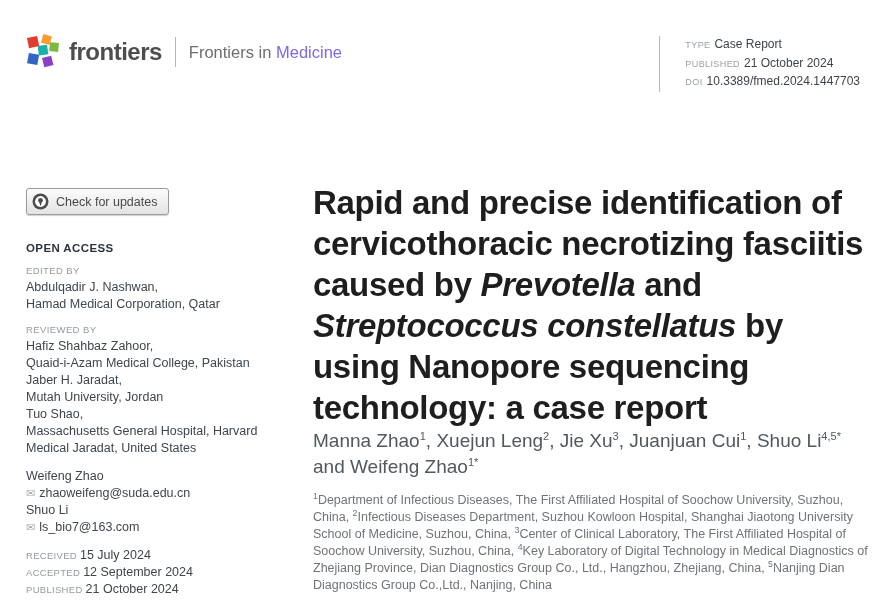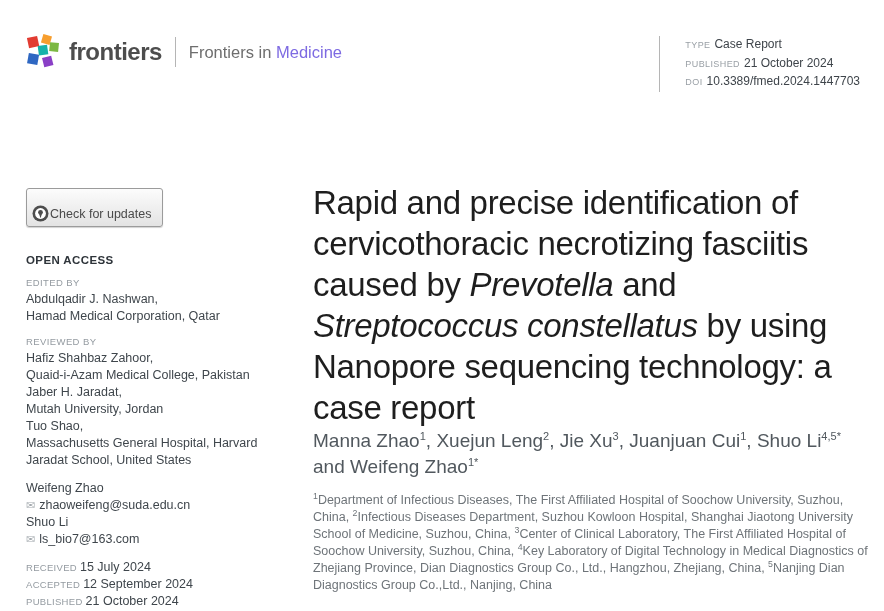--- a/index.html
+++ b/index.html
@@ -54,26 +54,26 @@
 
   
   .sidebar {
     position: absolute;
     left: 26px; top: 188px;
     width: 256px;
   }
   .update-btn {
     display: inline-flex;
     align-items: center;
-    gap: 1px;
+    gap: 7px;
     border: 1px solid #9b9b9b;
     border-radius: 3px;
     background: linear-gradient(#fcfcfc, #e3e3e3);
     box-shadow: 0 1px 1px rgba(0,0,0,0.18);
-    padding: 16px 11px 4px 5px;
+    padding: 4px 11px 4px 5px;
     font-size: 12.5px;
     color: #4a4a4a;
     cursor: pointer;
   }
   .update-btn svg { width: 17px; height: 17px; }
   .open-access {
     margin-top: 27px;
     font-size: 11.5px;
     font-weight: bold;
     letter-spacing: 0.4px;
@@ -99,21 +99,21 @@
 
   
   .main {
     position: absolute;
     left: 313px; top: 182px;
     width: 556px;
   }
   .title {
     font-size: 33px;
     line-height: 41px;
-    font-weight: 400;
+    font-weight: 700;
     letter-spacing: -0.3px;
     color: #1e1e1e;
   }
   .authors {
     font-size: 19px;
     line-height: 26px;
     color: #51585e;
   }
   .authors sup { font-size: 58%; line-height: 0; }
   .affiliations {
@@ -171,21 +171,21 @@
     <div class="s-line">Hamad Medical Corporation, Qatar</div>
   </div>
 
   <div class="side-section">
     <div class="s-label">REVIEWED BY</div>
     <div class="s-line">Hafiz Shahbaz Zahoor,</div>
     <div class="s-line">Quaid-i-Azam Medical College, Pakistan</div>
     <div class="s-line">Jaber H. Jaradat,</div>
     <div class="s-line">Mutah University, Jordan</div>
     <div class="s-line">Tuo Shao,</div>
-    <div class="s-line">Massachusetts General Hospital, Harvard Jaradat School, United States</div>
+    <div class="s-line">Massachusetts General Hospital, Harvard Medical Jaradat, United States</div>
   </div>
 
   <div class="side-section">
     <div class="s-line">Weifeng Zhao</div>
     <div class="s-line mail-line">
       <span class="mail-icon">✉</span>
       <span>zhaoweifeng@suda.edu.cn</span>
     </div>
     <div class="s-line">Shuo Li</div>
     <div class="s-line mail-line">

